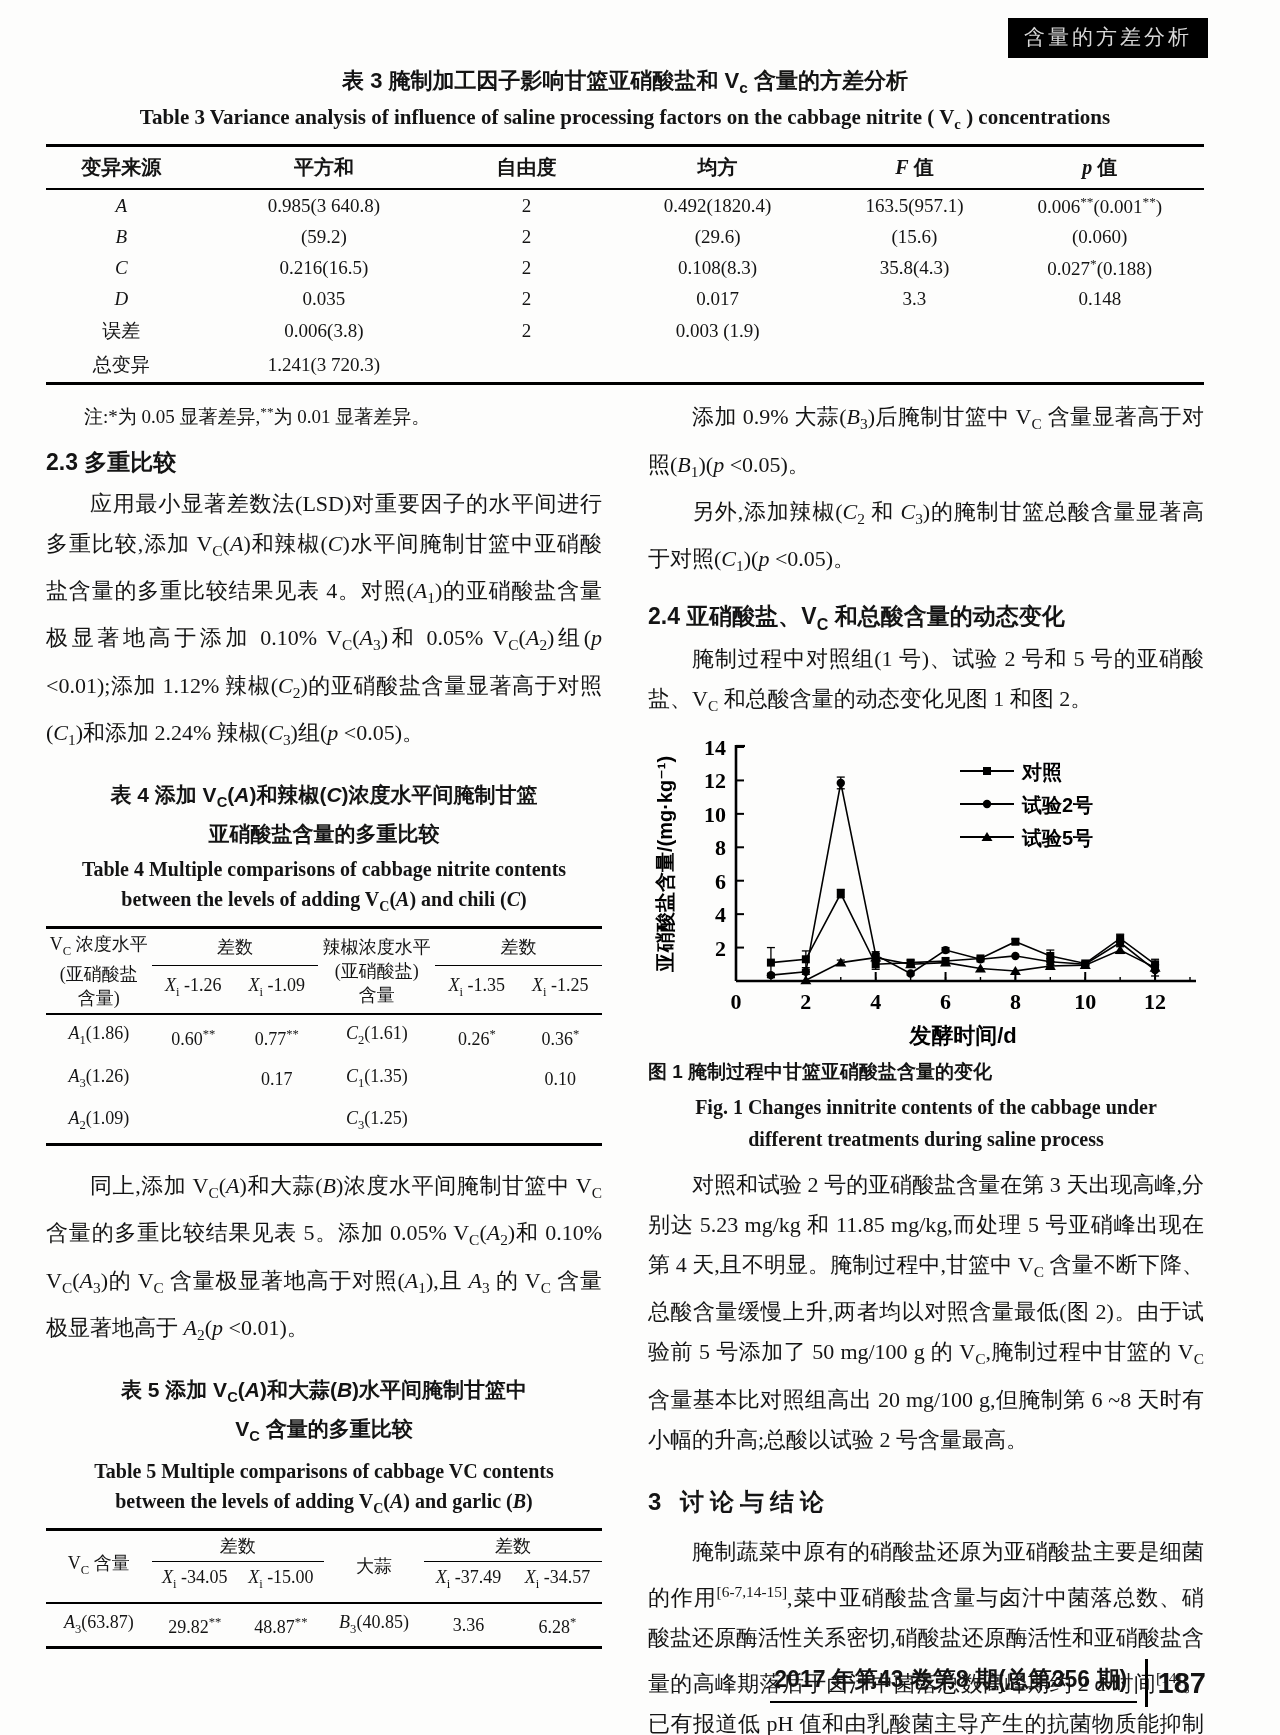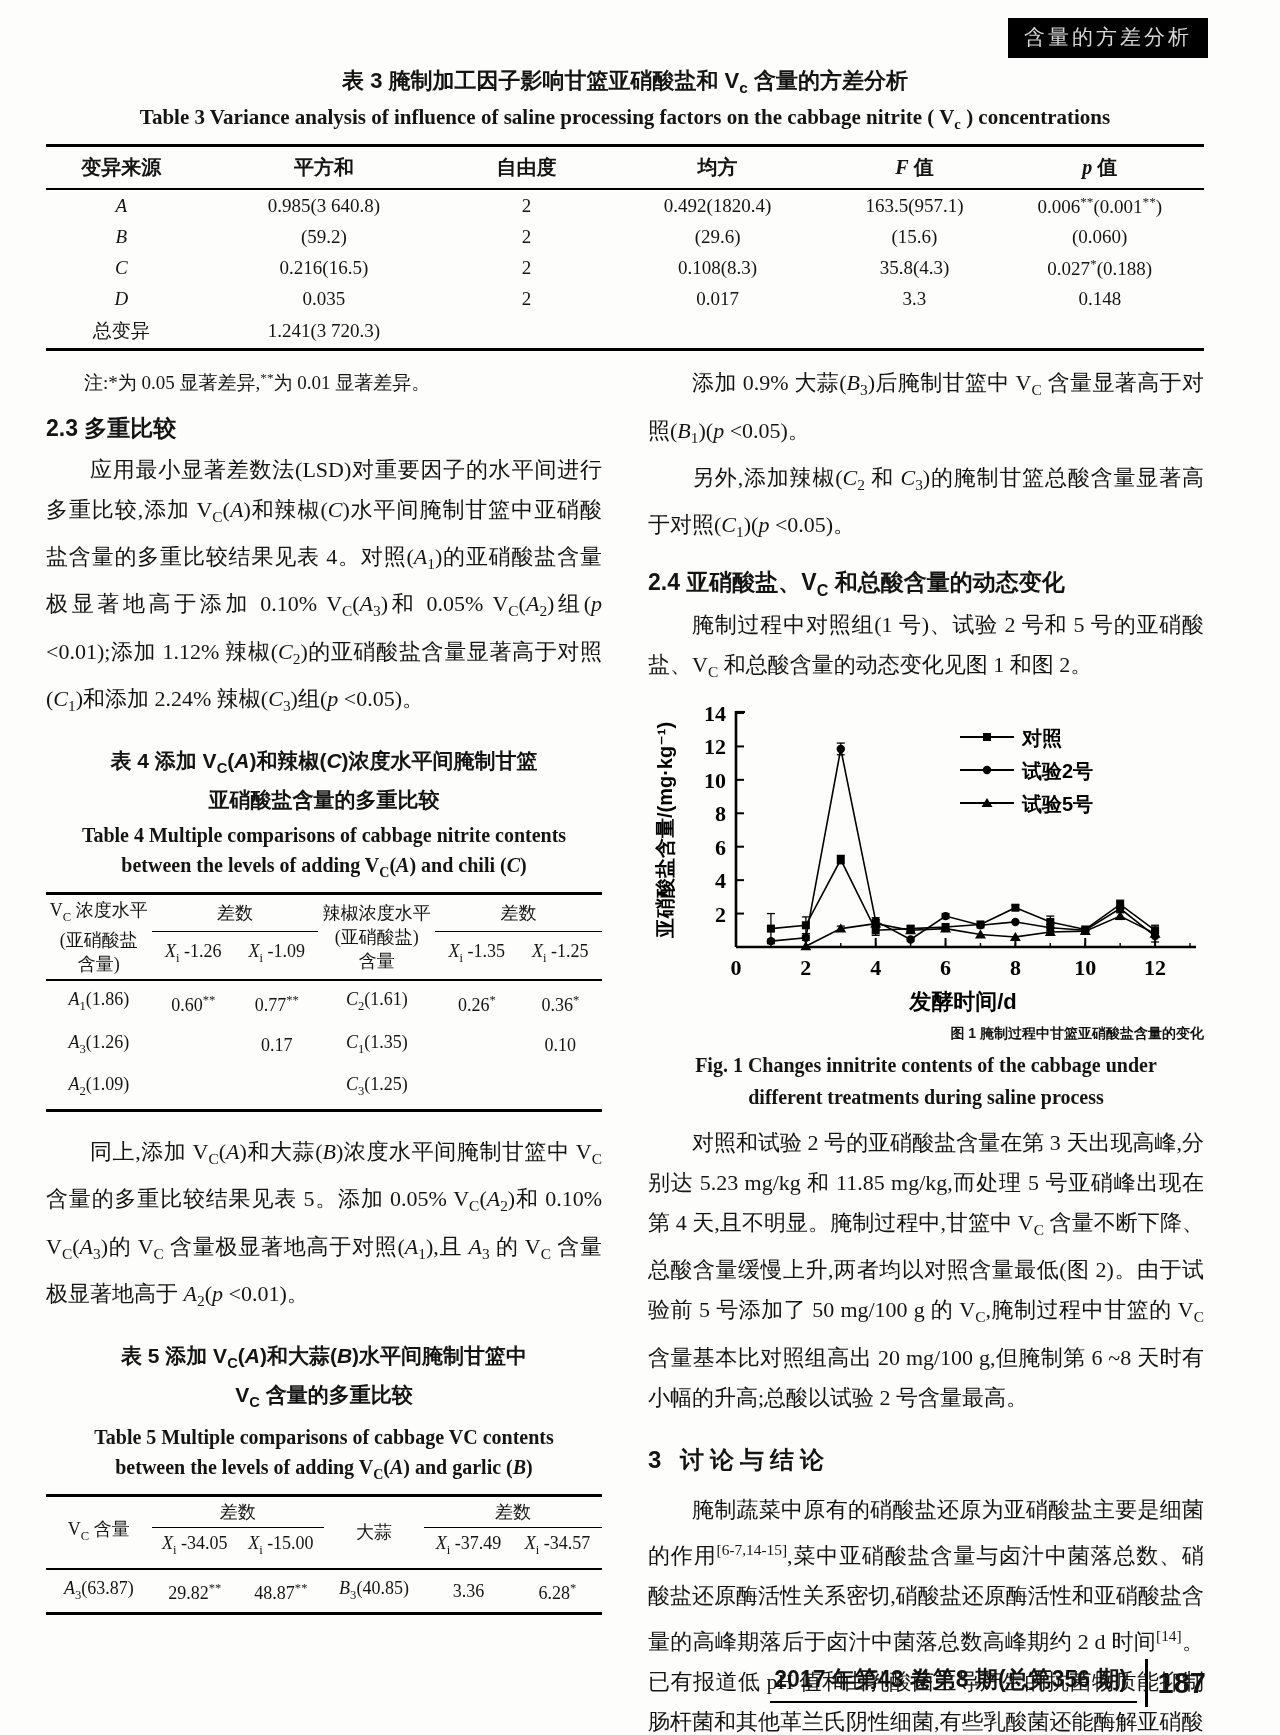--- a/index.html
+++ b/index.html
@@ -27,21 +27,21 @@
   .st{width:100%;border-top:3px solid #000;border-bottom:3px solid #000;font-size:18px;margin-top:4px;}
   .st th{font-weight:normal;padding:3px 2px;text-align:center;font-size:18px;line-height:24px;}
   .st thead tr.sub th{border-bottom:2px solid #000;padding-bottom:6px;}
   .st th.grp{border-bottom:1.5px solid #000;}
   .st th.side{border-bottom:2px solid #000;}
   .st td{padding:5px 2px;text-align:center;line-height:26px;}
   .small-titles{margin-top:18px;}
   .small-titles .tbl-title-cn{font-size:21px;line-height:32px;margin-bottom:4px;}
   .small-titles .tbl-title-en{font-size:20px;line-height:30px;margin-bottom:2px;}
   .fig-cap-cn{font-family:"Liberation Sans","DejaVu Sans",sans-serif;font-weight:bold;
-              font-size:14px;text-align:right;margin:6px 0 6px 0;}
+              font-size:19px;text-align:left;margin:6px 0 6px 0;}
   .fig-cap-en{font-weight:bold;font-size:20px;line-height:32px;text-align:center;margin:0 0 10px 0;}
   .chart-wrap{margin:4px 0 0 0;}
   .footer{position:absolute;right:74px;bottom:28px;display:flex;align-items:center;}
   .footer .cite{font-family:"Liberation Sans","DejaVu Sans",sans-serif;font-weight:bold;
                 font-size:23px;border-bottom:2.5px solid #000;padding:0 10px 6px 4px;}
   .footer .vbar{width:2.5px;height:48px;background:#000;margin:0 10px 0 8px;}
   .footer .pnum{font-family:"Liberation Sans","DejaVu Sans",sans-serif;font-weight:bold;font-size:29px;}
   sub{font-size:70%;} sup{font-size:70%;}
 </style>
 </head>
@@ -91,20 +91,28 @@
             <td>35.8(4.3)</td>
             <td>0.027<sup>*</sup>(0.188)</td>
           </tr>
           <tr>
             <td><i>D</i></td>
             <td>0.035</td>
             <td>2</td>
             <td>0.017</td>
             <td>3.3</td>
             <td>0.148</td>
+          </tr>
+          <tr>
+            <td>误差</td>
+            <td>0.006(3.8)</td>
+            <td>2</td>
+            <td>0.003  (1.9)</td>
+            <td></td>
+            <td></td>
           </tr>
           <tr>
             <td>总变异</td>
             <td>1.241(3 720.3)</td>
             <td></td>
             <td></td>
             <td></td>
             <td></td>
           </tr>
         </tbody>

